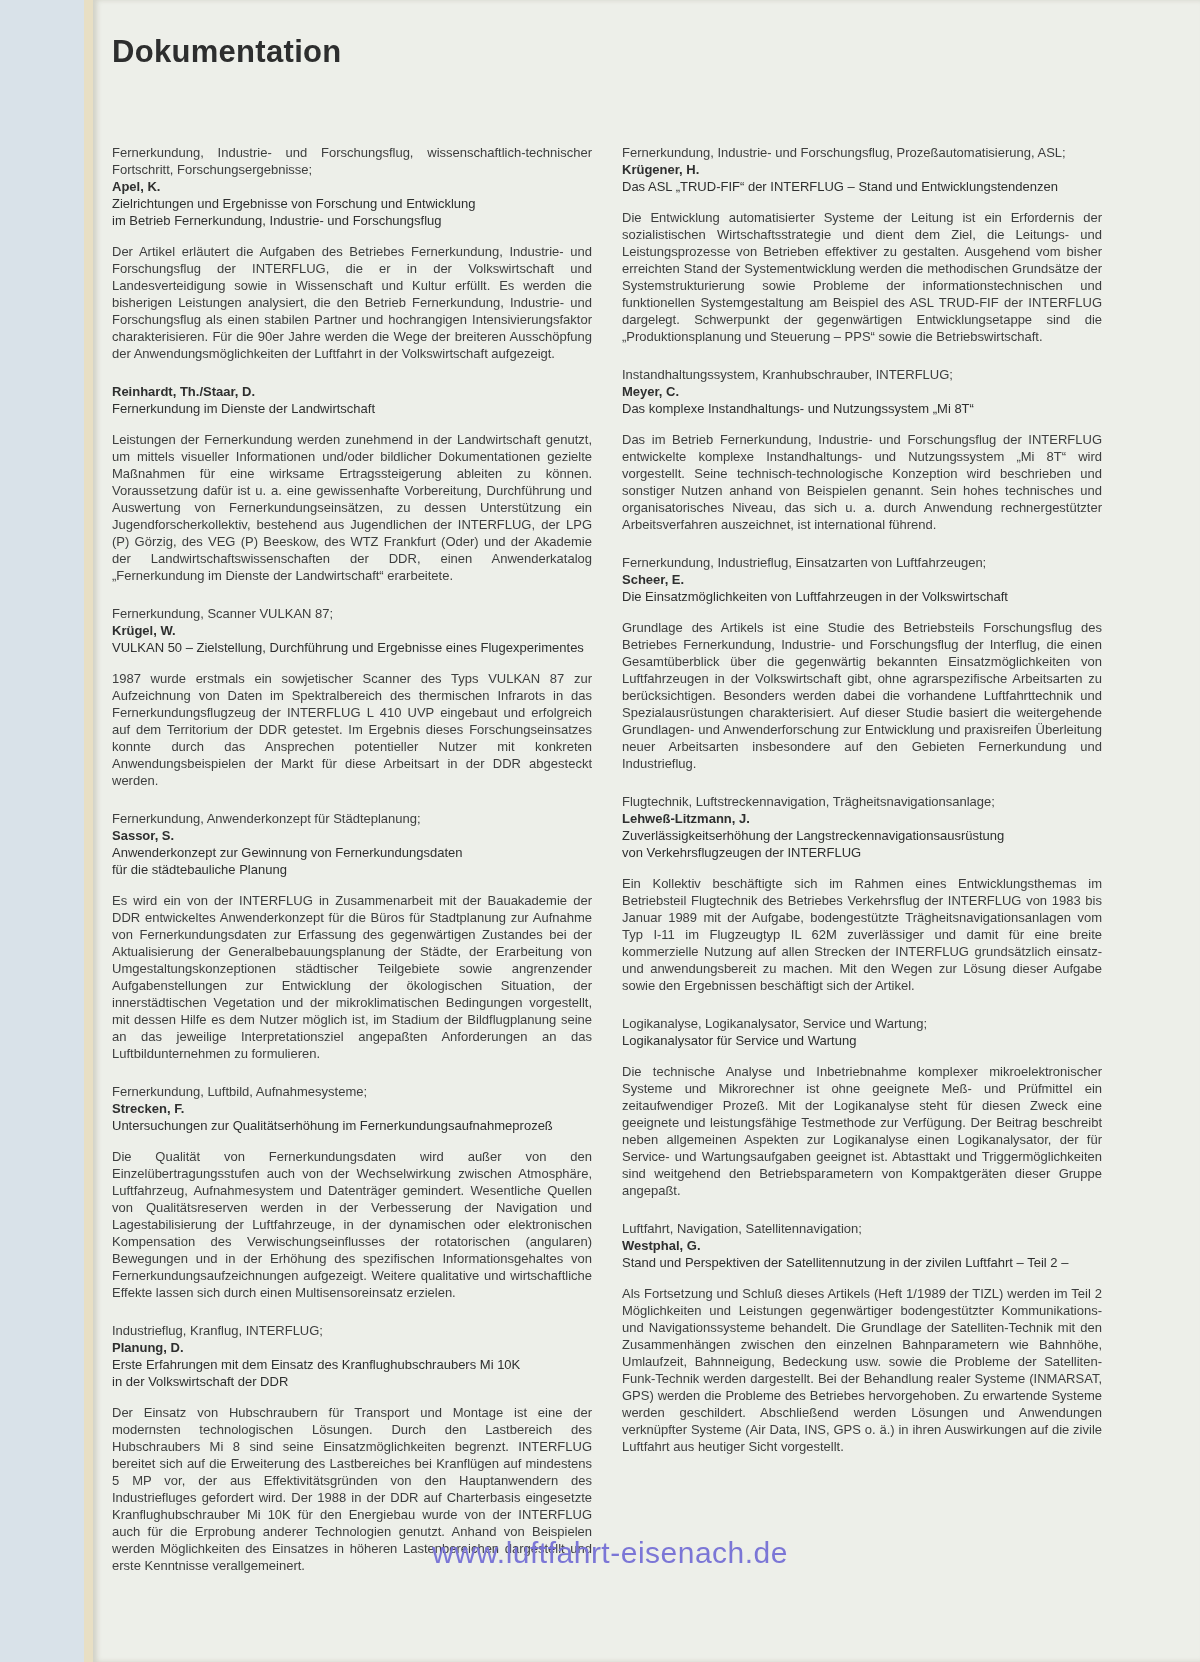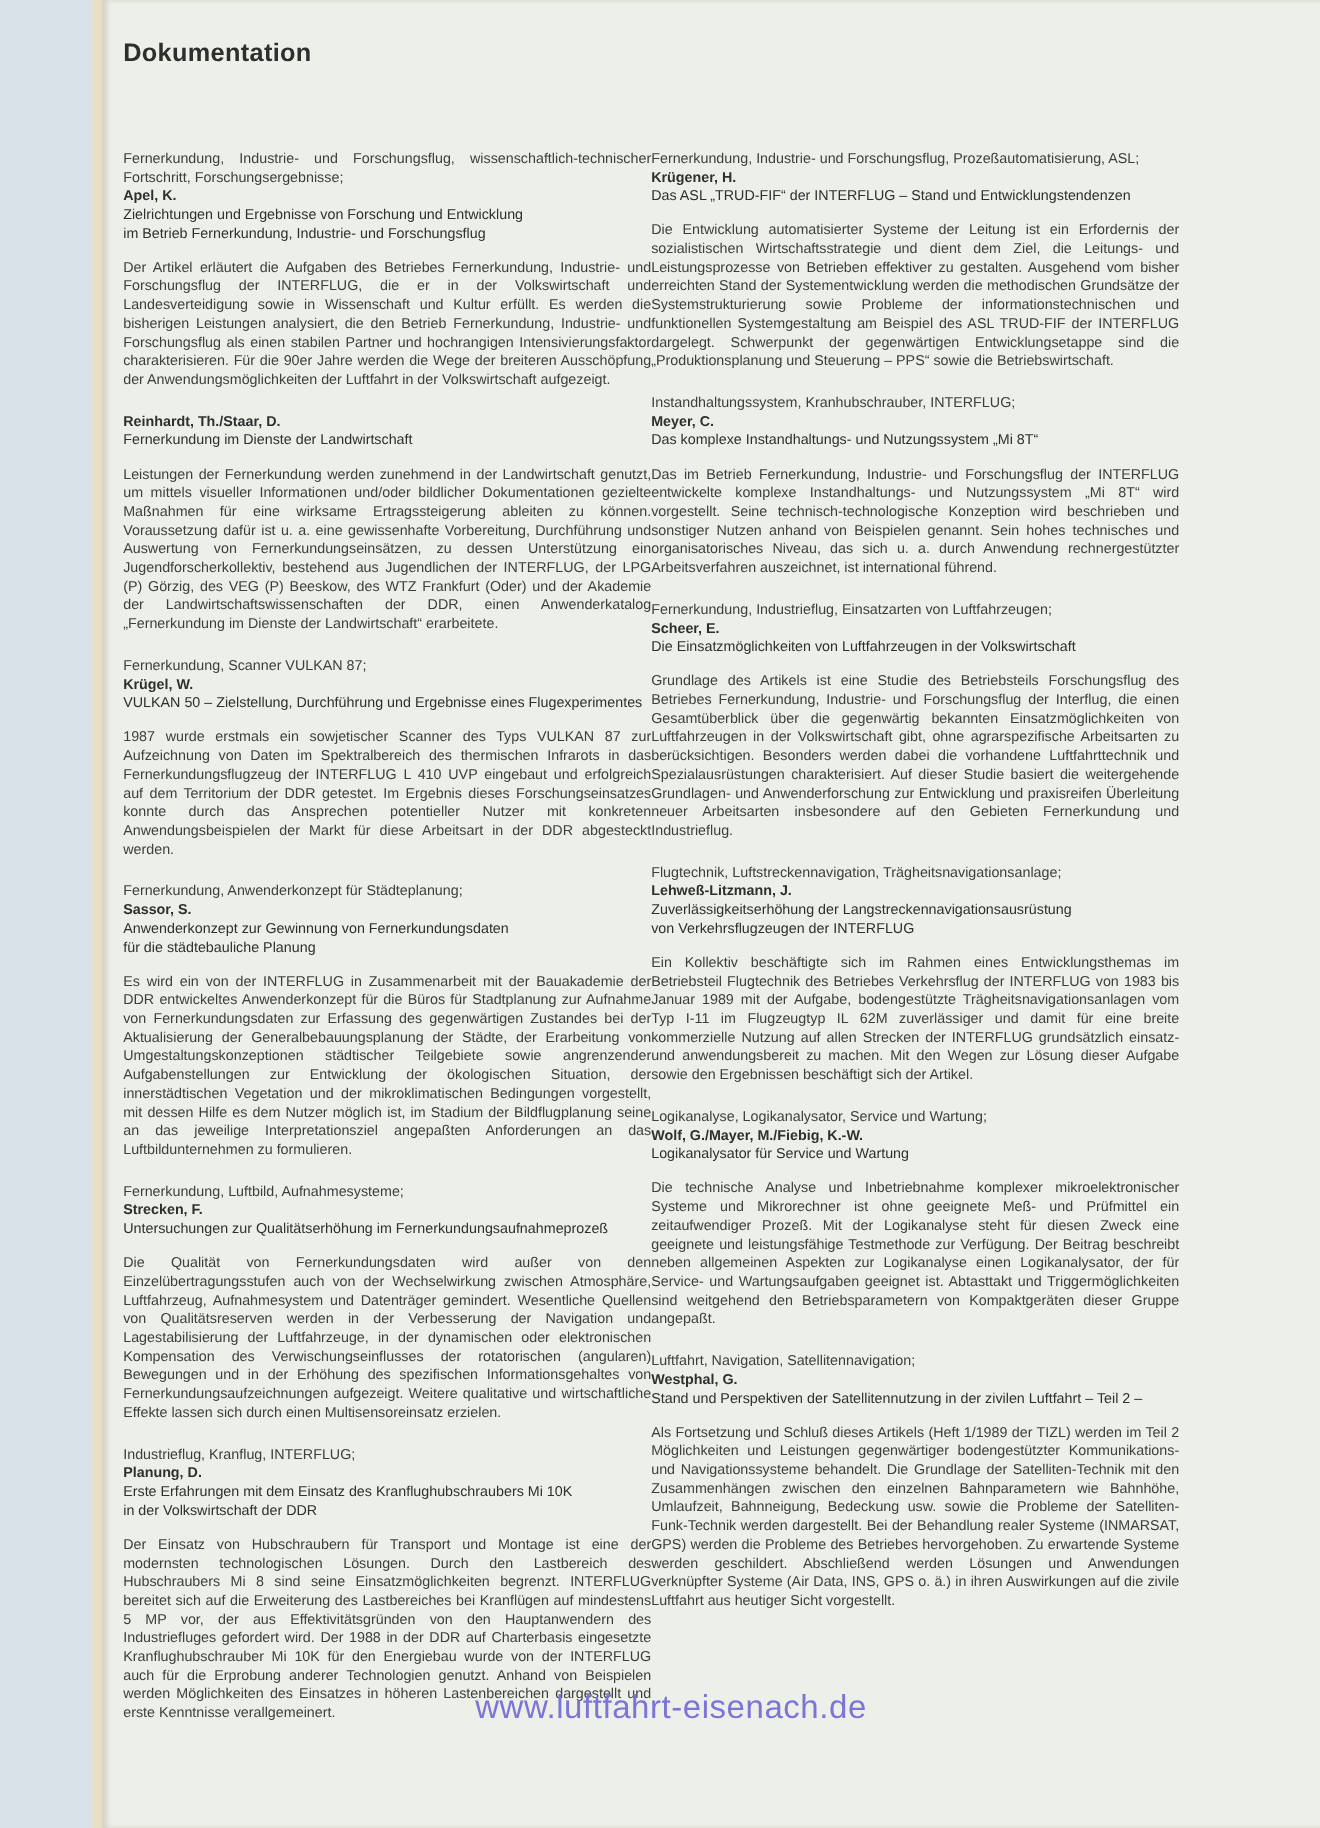--- a/index.html
+++ b/index.html
@@ -13,24 +13,24 @@
     position:absolute; left:84px; top:0;
     width:1116px; height:1662px;
     box-sizing:border-box;
     background:#edefe9;
     border-left:9px solid #e8dfc4;
     box-shadow: inset 4px 0 5px rgba(120,110,80,.22);
   }
   .content { padding:34px 0 0 19px; }
   .page-title {
     margin:0;
-    font-size:23px; font-weight:bold;
+    font-size:31px; font-weight:bold;
     color:#2d2e2e; letter-spacing:.3px;
   }
-  .columns { display:flex; margin-top:74px; }
+  .columns { display:flex; gap:30px; margin-top:74px; }
   .col {
     width:480px;
     font-size:13px; line-height:17px;
     color:#3d3e3e;
     text-align:justify;
     hyphens:auto;
     -webkit-hyphens:auto;
   }
   .entry { margin-bottom:21px; }
   .entry p { margin:0; }
@@ -116,21 +116,20 @@
         </article>
         <article class="entry">
           <p class="keywords">Flugtechnik, Luftstreckennavigation, Trägheitsnavigationsanlage;</p>
           <p class="author">Lehweß-Litzmann, J.</p>
           <p class="title">Zuverlässigkeitserhöhung der Langstreckennavigationsausrüstung
 von Verkehrsflugzeugen der INTERFLUG</p>
           <p class="abstract">Ein Kollektiv beschäftigte sich im Rahmen eines Entwicklungsthemas im Betriebsteil Flugtechnik des Betriebes Verkehrsflug der INTERFLUG von 1983 bis Januar 1989 mit der Aufgabe, bodengestützte Trägheitsnavigationsanlagen vom Typ I-11 im Flugzeugtyp IL 62M zuverlässiger und damit für eine breite kommerzielle Nutzung auf allen Strecken der INTERFLUG grundsätzlich einsatz- und anwendungsbereit zu machen. Mit den Wegen zur Lösung dieser Aufgabe sowie den Ergebnissen beschäftigt sich der Artikel.</p>
         </article>
         <article class="entry">
           <p class="keywords">Logikanalyse, Logikanalysator, Service und Wartung;</p>
-          <p class="author">Wolf, G./Mayer, M./Fiebig, K.-W.</p>
           <p class="title">Logikanalysator für Service und Wartung</p>
           <p class="abstract">Die technische Analyse und Inbetriebnahme komplexer mikroelektronischer Systeme und Mikrorechner ist ohne geeignete Meß- und Prüfmittel ein zeitaufwendiger Prozeß. Mit der Logikanalyse steht für diesen Zweck eine geeignete und leistungsfähige Testmethode zur Verfügung. Der Beitrag beschreibt neben allgemeinen Aspekten zur Logikanalyse einen Logikanalysator, der für Service- und Wartungsaufgaben geeignet ist. Abtasttakt und Triggermöglichkeiten sind weitgehend den Betriebsparametern von Kompaktgeräten dieser Gruppe angepaßt.</p>
         </article>
         <article class="entry">
           <p class="keywords">Luftfahrt, Navigation, Satellitennavigation;</p>
           <p class="author">Westphal, G.</p>
           <p class="title">Stand und Perspektiven der Satellitennutzung in der zivilen Luftfahrt – Teil 2 –</p>
           <p class="abstract">Als Fortsetzung und Schluß dieses Artikels (Heft 1/1989 der TIZL) werden im Teil 2 Möglichkeiten und Leistungen gegenwärtiger bodengestützter Kommunikations- und Navigationssysteme behandelt. Die Grundlage der Satelliten-Technik mit den Zusammenhängen zwischen den einzelnen Bahnparametern wie Bahnhöhe, Umlaufzeit, Bahnneigung, Bedeckung usw. sowie die Probleme der Satelliten-Funk-Technik werden dargestellt. Bei der Behandlung realer Systeme (INMARSAT, GPS) werden die Probleme des Betriebes hervorgehoben. Zu erwartende Systeme werden geschildert. Abschließend werden Lösungen und Anwendungen verknüpfter Systeme (Air Data, INS, GPS o. ä.) in ihren Auswirkungen auf die zivile Luftfahrt aus heutiger Sicht vorgestellt.</p>
         </article>
       </div>

